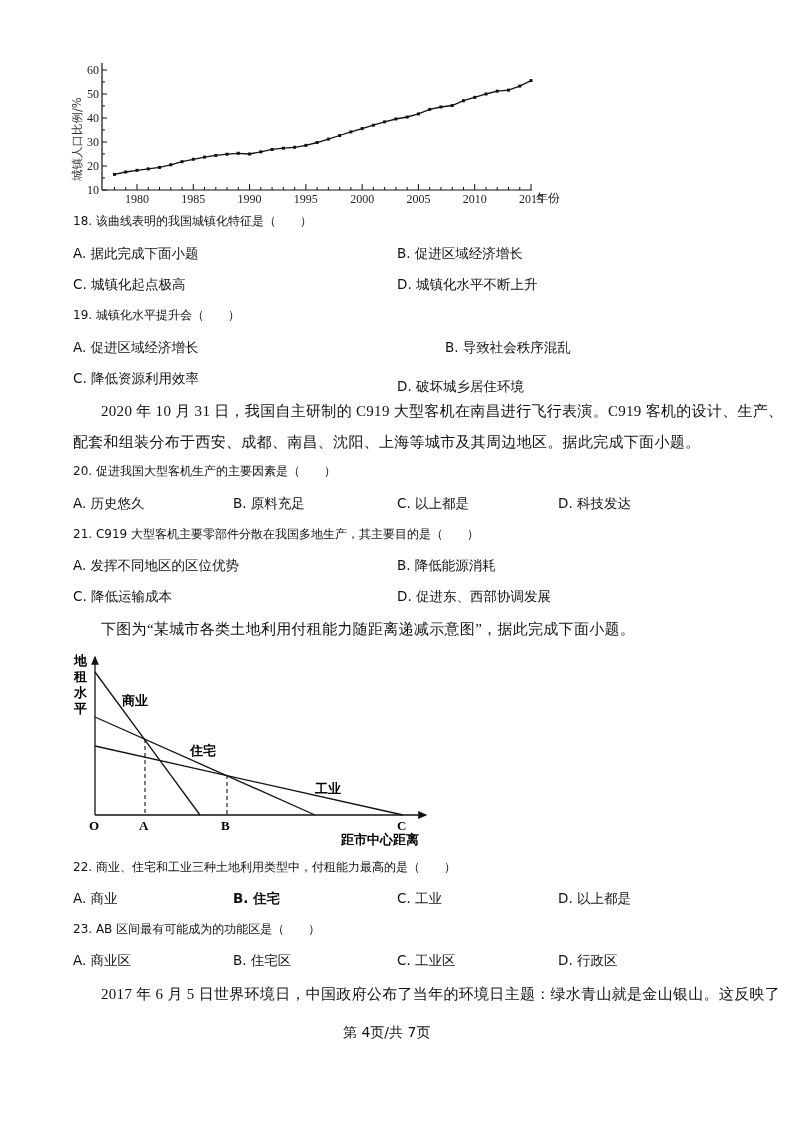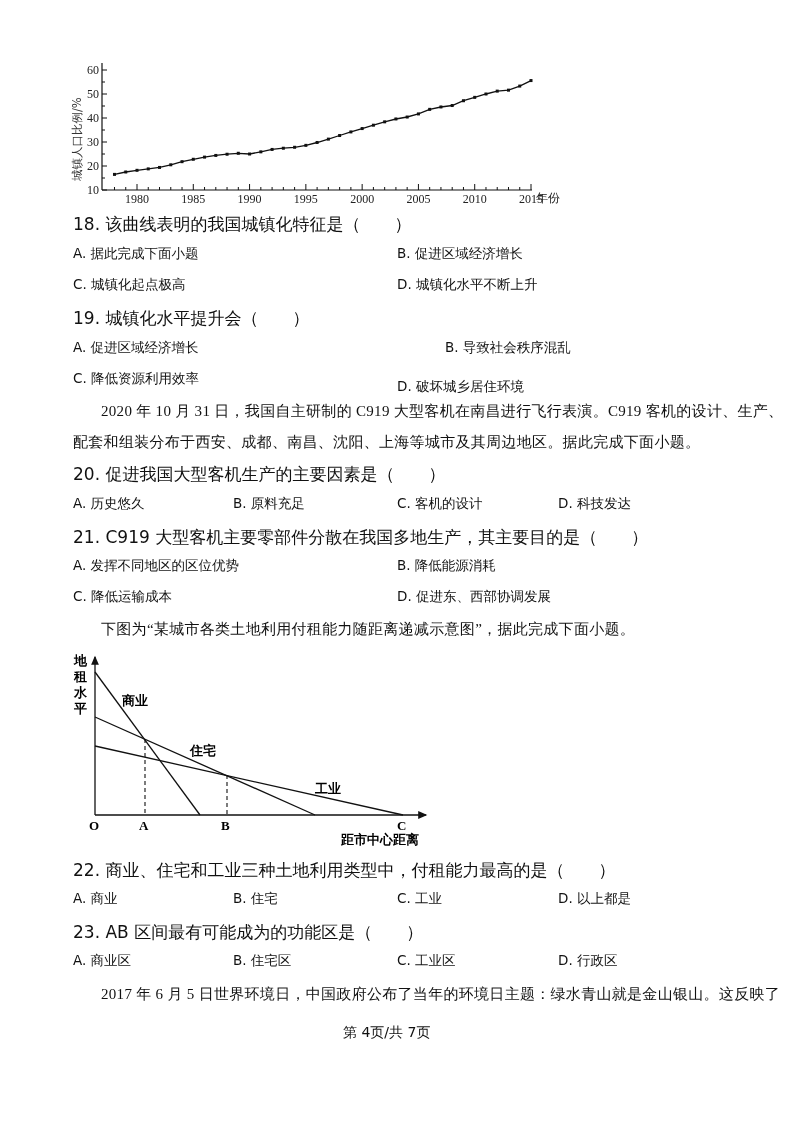--- a/index.html
+++ b/index.html
@@ -2,21 +2,21 @@
 <html><head>
 <meta charset="utf-8">
 <style>
   html, body { margin: 0; padding: 0; background: #ffffff; }
   body {
     width: 793px; height: 1122px; position: relative; overflow: hidden;
     font-family: "DejaVu Sans", "Liberation Sans", sans-serif;
     color: #111;
   }
   .abs { position: absolute; }
-  .q { font-size: 17px; white-space: nowrap; }
+  .q { font-size: 12px; white-space: nowrap; }
   .opt { font-size: 13.5px; white-space: nowrap; }
   .para { font-family: Liberation Serif, serif; font-size: 15px; white-space: nowrap; letter-spacing: 0.3px; }
   .footer { font-size: 14px; white-space: nowrap; }
   svg text { font-family: "Liberation Serif", "DejaVu Serif", serif; }
   .cjk-label { font-family: "DejaVu Sans", sans-serif; }
 </style>
 </head>
 <body>
 
 <div class="abs" style="left:60px; top:55px; width:540px; height:155px;">
@@ -148,21 +148,21 @@
 <div class="abs opt" style="left:397px; top:339px;margin-left:48px;">B. 导致社会秩序混乱</div>
 <div class="abs opt" style="left:73px; top:370px;">C. 降低资源利用效率</div>
 <div class="abs opt" style="left:397px; top:378px;">D. 破坏城乡居住环境</div>
 
 <div class="abs para" style="left:101px; top:402px;">2020 年 10 月 31 日，我国自主研制的 C919 大型客机在南昌进行飞行表演。C919 客机的设计、生产、</div>
 <div class="abs para" style="left:73px; top:433px;">配套和组装分布于西安、成都、南昌、沈阳、上海等城市及其周边地区。据此完成下面小题。</div>
 
 <div class="abs q" style="left:73px; top:463px;">20. 促进我国大型客机生产的主要因素是（　　）</div>
 <div class="abs opt" style="left:73px; top:495px;">A. 历史悠久</div>
 <div class="abs opt" style="left:233px; top:495px;">B. 原料充足</div>
-<div class="abs opt" style="left:397px; top:495px;">C. 客机的设计</div>
+<div class="abs opt" style="left:397px; top:495px;">C. 以上都是</div>
 <div class="abs opt" style="left:558px; top:495px;">D. 科技发达</div>
 
 <div class="abs q" style="left:73px; top:526px;">21. C919 大型客机主要零部件分散在我国多地生产，其主要目的是（　　）</div>
 <div class="abs opt" style="left:73px; top:557px;">A. 发挥不同地区的区位优势</div>
 <div class="abs opt" style="left:397px; top:557px;">B. 降低能源消耗</div>
 <div class="abs opt" style="left:73px; top:588px;">C. 降低运输成本</div>
 <div class="abs opt" style="left:397px; top:588px;">D. 促进东、西部协调发展</div>
 
 <div class="abs para" style="left:101px; top:620px;">下图为“某城市各类土地利用付租能力随距离递减示意图”，据此完成下面小题。</div>
 
@@ -197,21 +197,21 @@
     <text x="79" y="185" font-size="13" font-weight="bold">A</text>
     <text x="161" y="185" font-size="13" font-weight="bold">B</text>
     <text x="337" y="185" font-size="13" font-weight="bold">C</text>
 
     <text class="cjk-label" x="281" y="199" font-size="13" font-weight="bold">距市中心距离</text>
   </svg>
 </div>
 
 <div class="abs q" style="left:73px; top:859px;">22. 商业、住宅和工业三种土地利用类型中，付租能力最高的是（　　）</div>
 <div class="abs opt" style="left:73px; top:890px;">A. 商业</div>
-<div class="abs opt" style="left:233px; top:890px;">B. 住宅</div>
+<div class="abs opt" style="left:233px; top:890px;font-weight:bold;">B. 住宅</div>
 <div class="abs opt" style="left:397px; top:890px;">C. 工业</div>
 <div class="abs opt" style="left:558px; top:890px;">D. 以上都是</div>
 
 <div class="abs q" style="left:73px; top:921px;">23. AB 区间最有可能成为的功能区是（　　）</div>
 <div class="abs opt" style="left:73px; top:952px;">A. 商业区</div>
 <div class="abs opt" style="left:233px; top:952px;">B. 住宅区</div>
 <div class="abs opt" style="left:397px; top:952px;">C. 工业区</div>
 <div class="abs opt" style="left:558px; top:952px;">D. 行政区</div>
 
 <div class="abs para" style="left:101px; top:985px;">2017 年 6 月 5 日世界环境日，中国政府公布了当年的环境日主题：绿水青山就是金山银山。这反映了</div>

